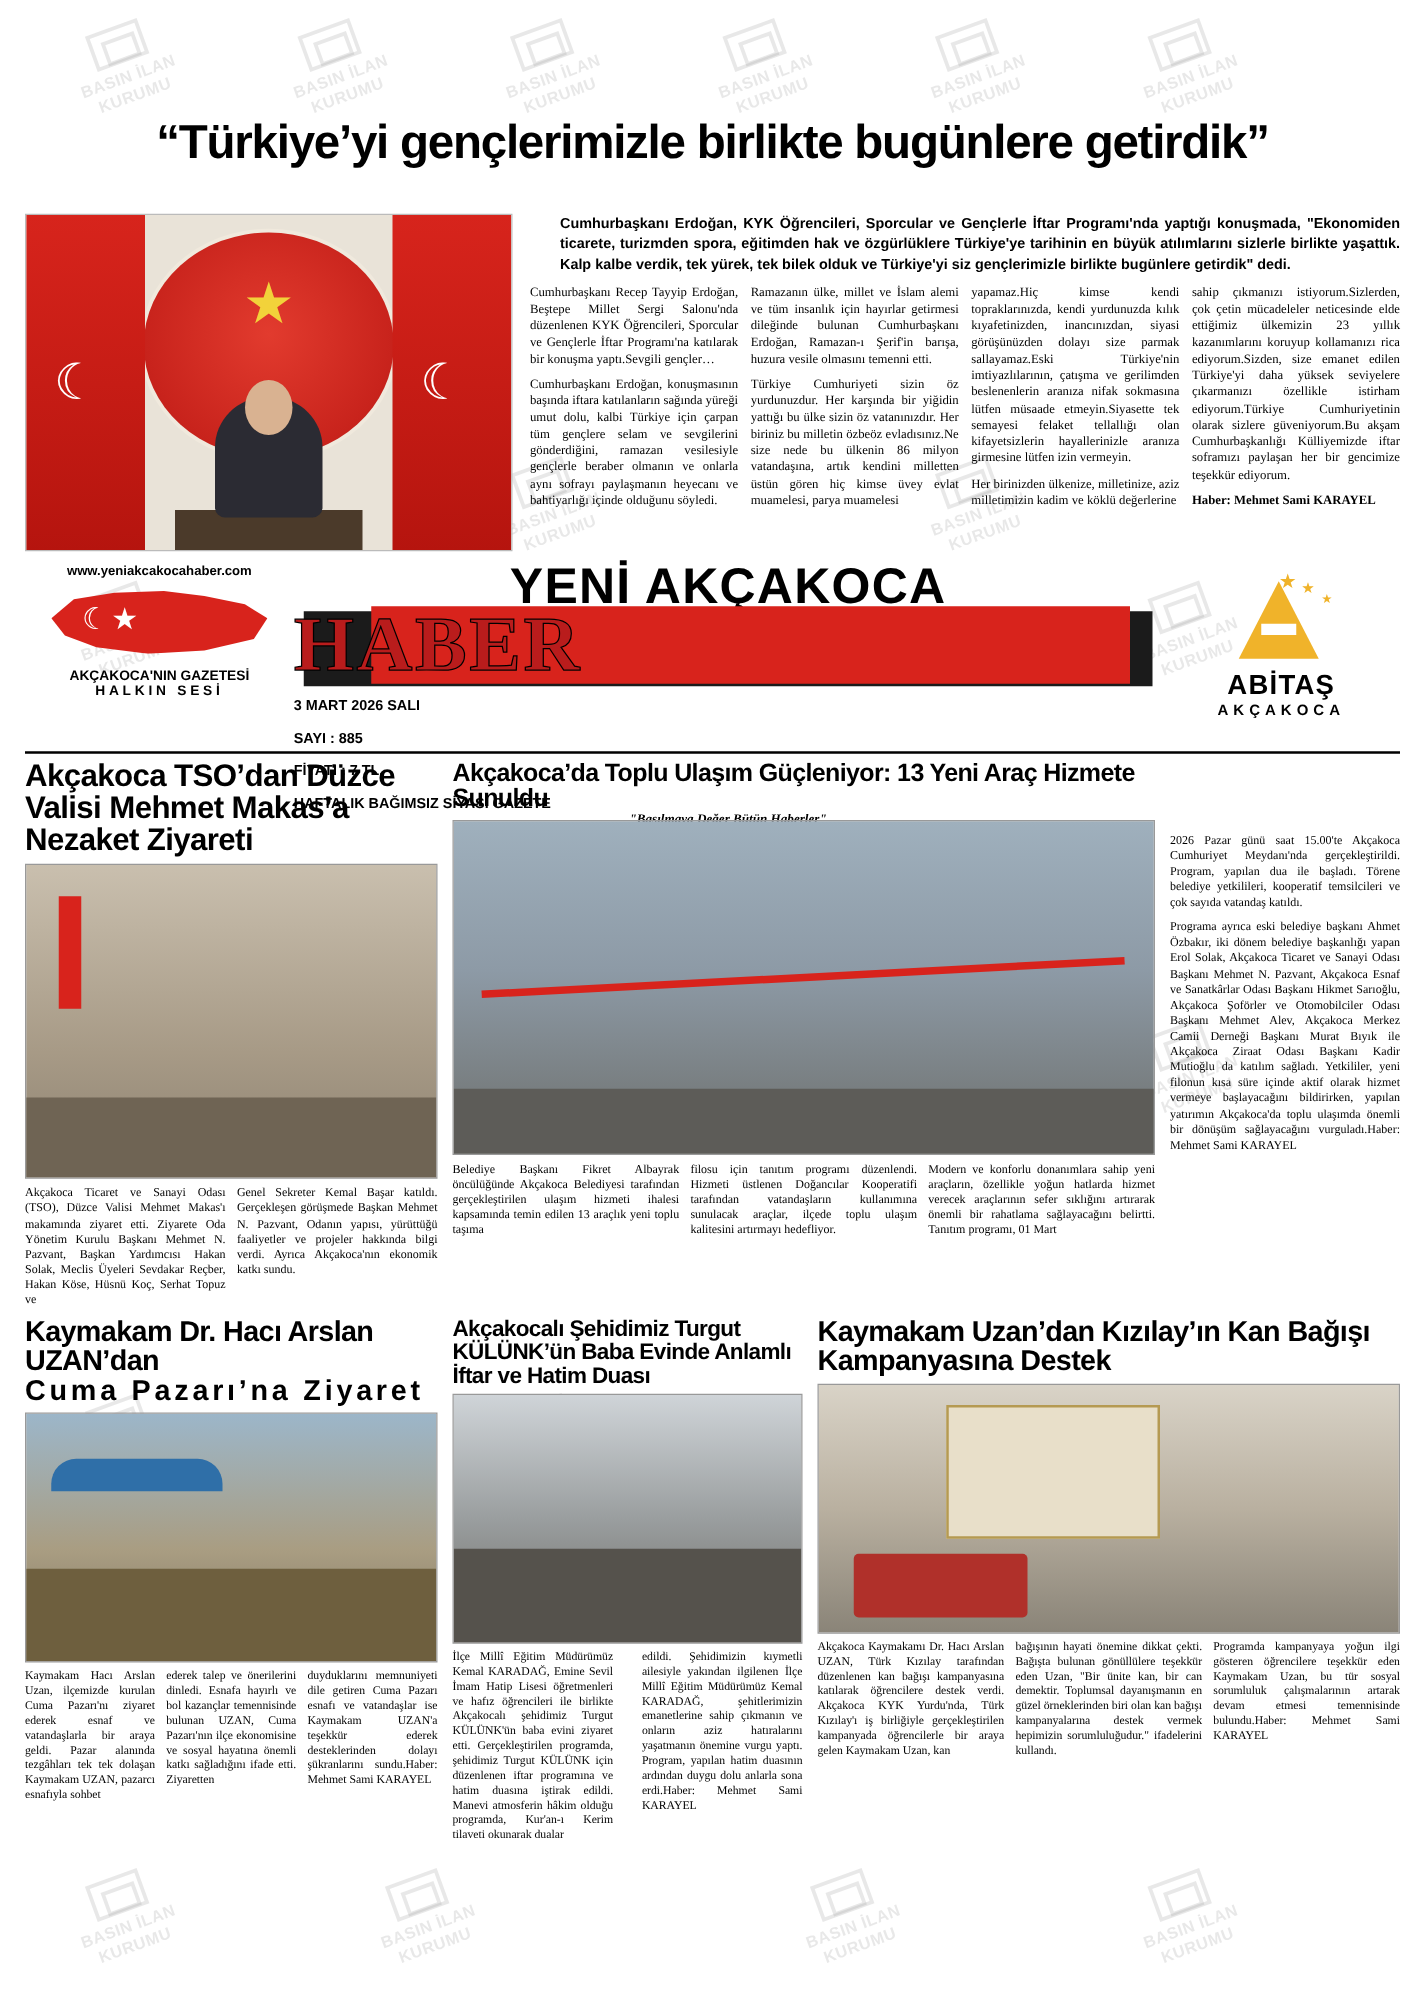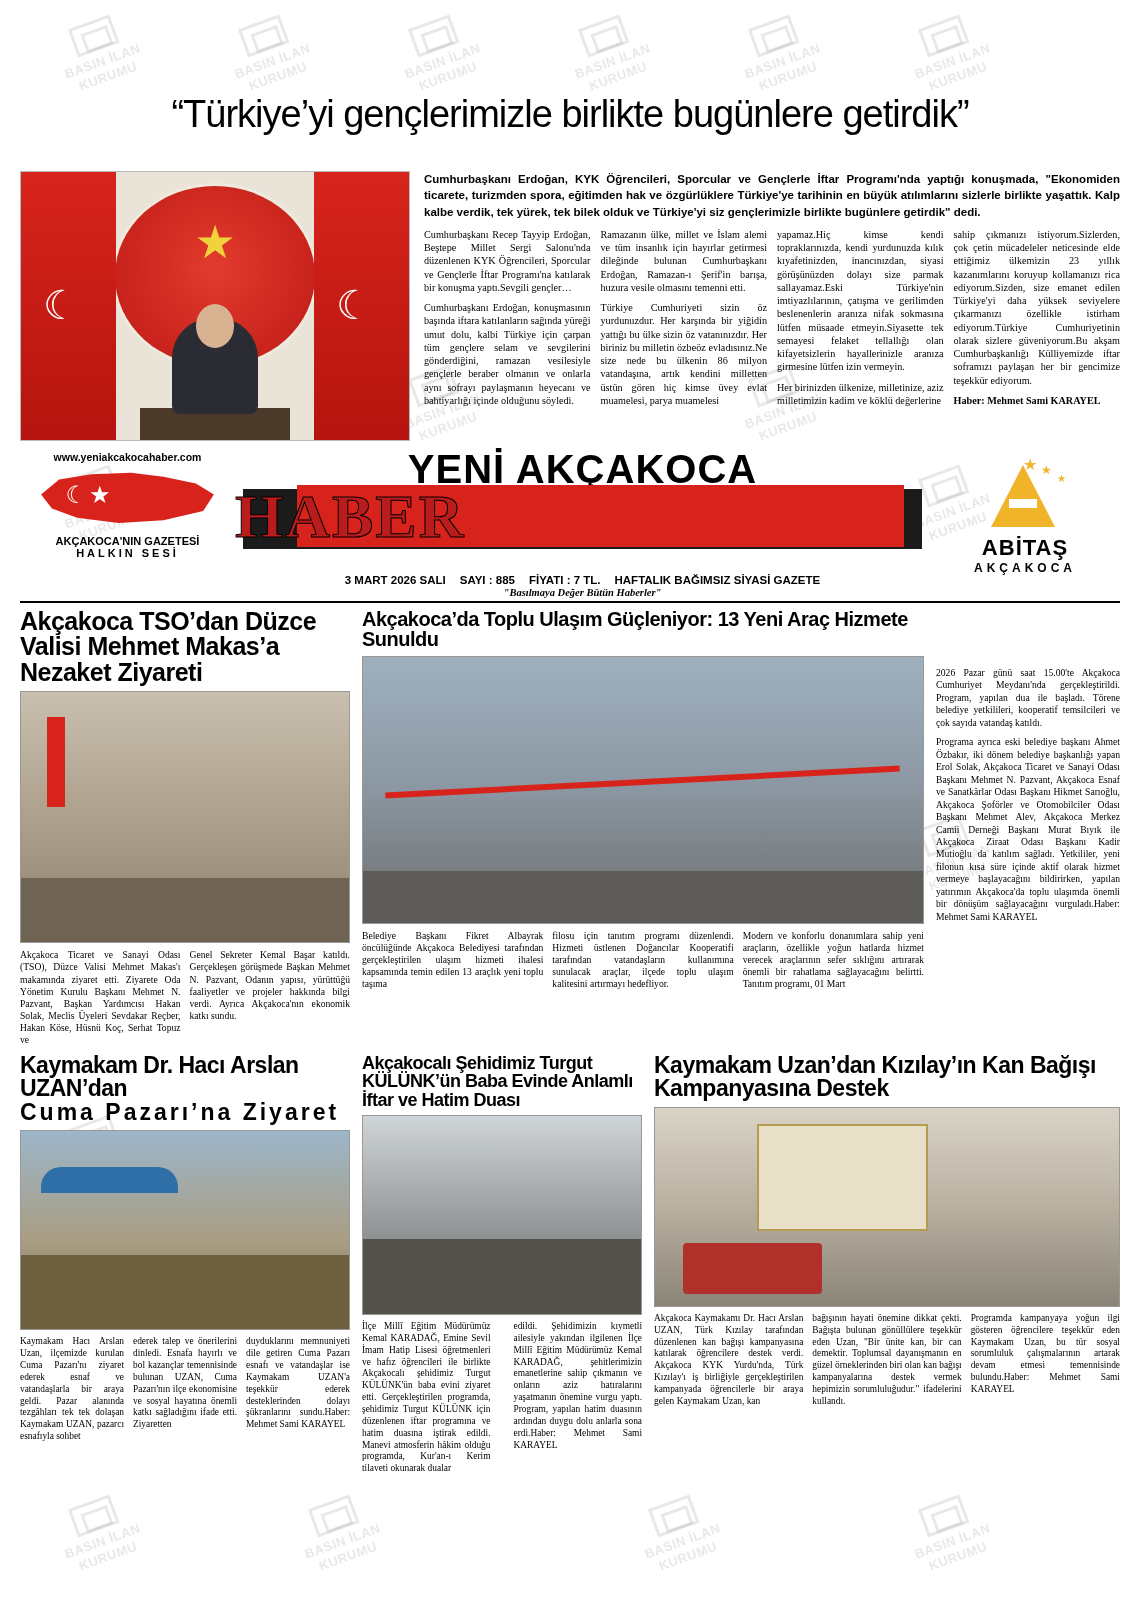--- a/index.html
+++ b/index.html
@@ -42,21 +42,21 @@
     position:absolute;left:7px;top:6px;
     width:22px;height:14px;
     border:3px solid rgba(150,150,150,0.22);
   }
   .page{ position:relative; z-index:2; padding:0 20px; }
 
   
   .lead-headline{
     text-align:center;
     font-family:"Liberation Sans", sans-serif;
-    font-weight:normal;
+    font-weight:bold;
     font-size:38px;
     letter-spacing:-1px;
     padding:70px 0 12px 0;
     line-height:1;
   }
   .lead-top{ display:flex; gap:14px; }
   .lead-photo{
     width:390px; height:270px;
     position:relative; overflow:hidden;
     background:linear-gradient(#efe9df,#d9d2c6);
@@ -98,20 +98,21 @@
     width:150px;height:32px;background:#4b3a2a;
   }
   .lead-right{ flex:1; }
   .lead-summary{
     font-family:"Liberation Sans", sans-serif;
     font-weight:bold;
     font-size:11.5px;
     line-height:1.42;
     text-align:justify;
     margin-bottom:8px;
+    margin-left:24px;
   }
   .lead-cols{ display:flex; gap:10px; font-size:10.2px; line-height:1.3; text-align:justify;}
   .lead-cols p{ margin:0 0 7px 0;}
   .lead-cols .col{ flex:1; }
 
   
   .masthead{
     position:relative;
     height:148px;
     margin-top:6px;
@@ -161,25 +162,26 @@
     font-family:Liberation Serif, serif;
     font-weight:bold;
     font-size:62px;
     color:#b91c1c;
     text-align:left;
     line-height:66px;
     letter-spacing:2px;
     -webkit-text-stroke:1px #000;
   }
   .mh-infobar{
-    margin-top:19px;
+    margin-top:4px;
     display:flex; justify-content:center; gap:14px;
     font-family:"Liberation Sans",sans-serif;
     font-weight:bold;
     font-size:11.5px;
+    flex-direction:column;
   }
   .mh-slogan{
     text-align:center; font-style:italic; font-size:10.5px; font-weight:bold;
     margin-top:1px;
   }
   .mh-right{
     width:190px; text-align:center; padding-top:10px;
   }
   .mh-abitas-logo{
     width:120px;height:78px;margin:0 auto;position:relative;

